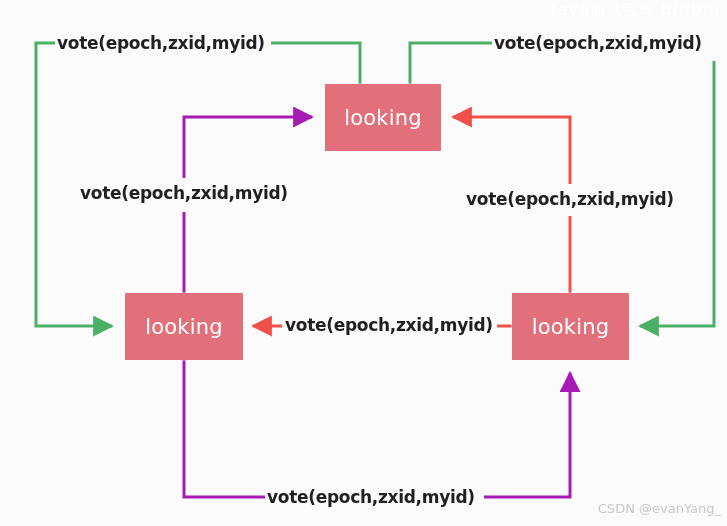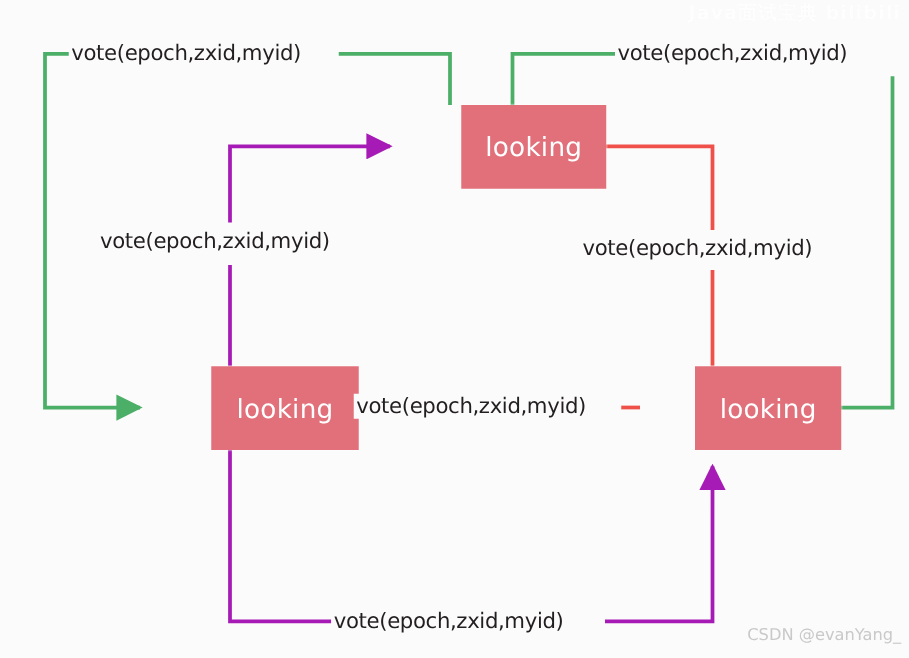--- a/index.html
+++ b/index.html
@@ -28,26 +28,25 @@
     position: absolute;
     background: #e2707a;
     color: #ffffff;
     display: flex;
     align-items: center;
     justify-content: center;
     font-size: 21px;
     font-family: "DejaVu Sans", "Liberation Sans", sans-serif;
     letter-spacing: 0.2px;
     box-shadow: 0 0 0 1px rgba(255,255,255,0.35);
-    margin-left: 44px;
   }
   .label {
     position: absolute;
     font-size: 17px;
-    font-weight: normal;
+    font-weight: bold;
     color: #231f20;
     font-family: "DejaVu Sans", "Liberation Sans", sans-serif;
     white-space: nowrap;
     letter-spacing: -0.3px;
     background: #fbfbfb;
     padding: 0 2px;
     line-height: 20px;
   }
   .wm-bili {
     position: absolute;

